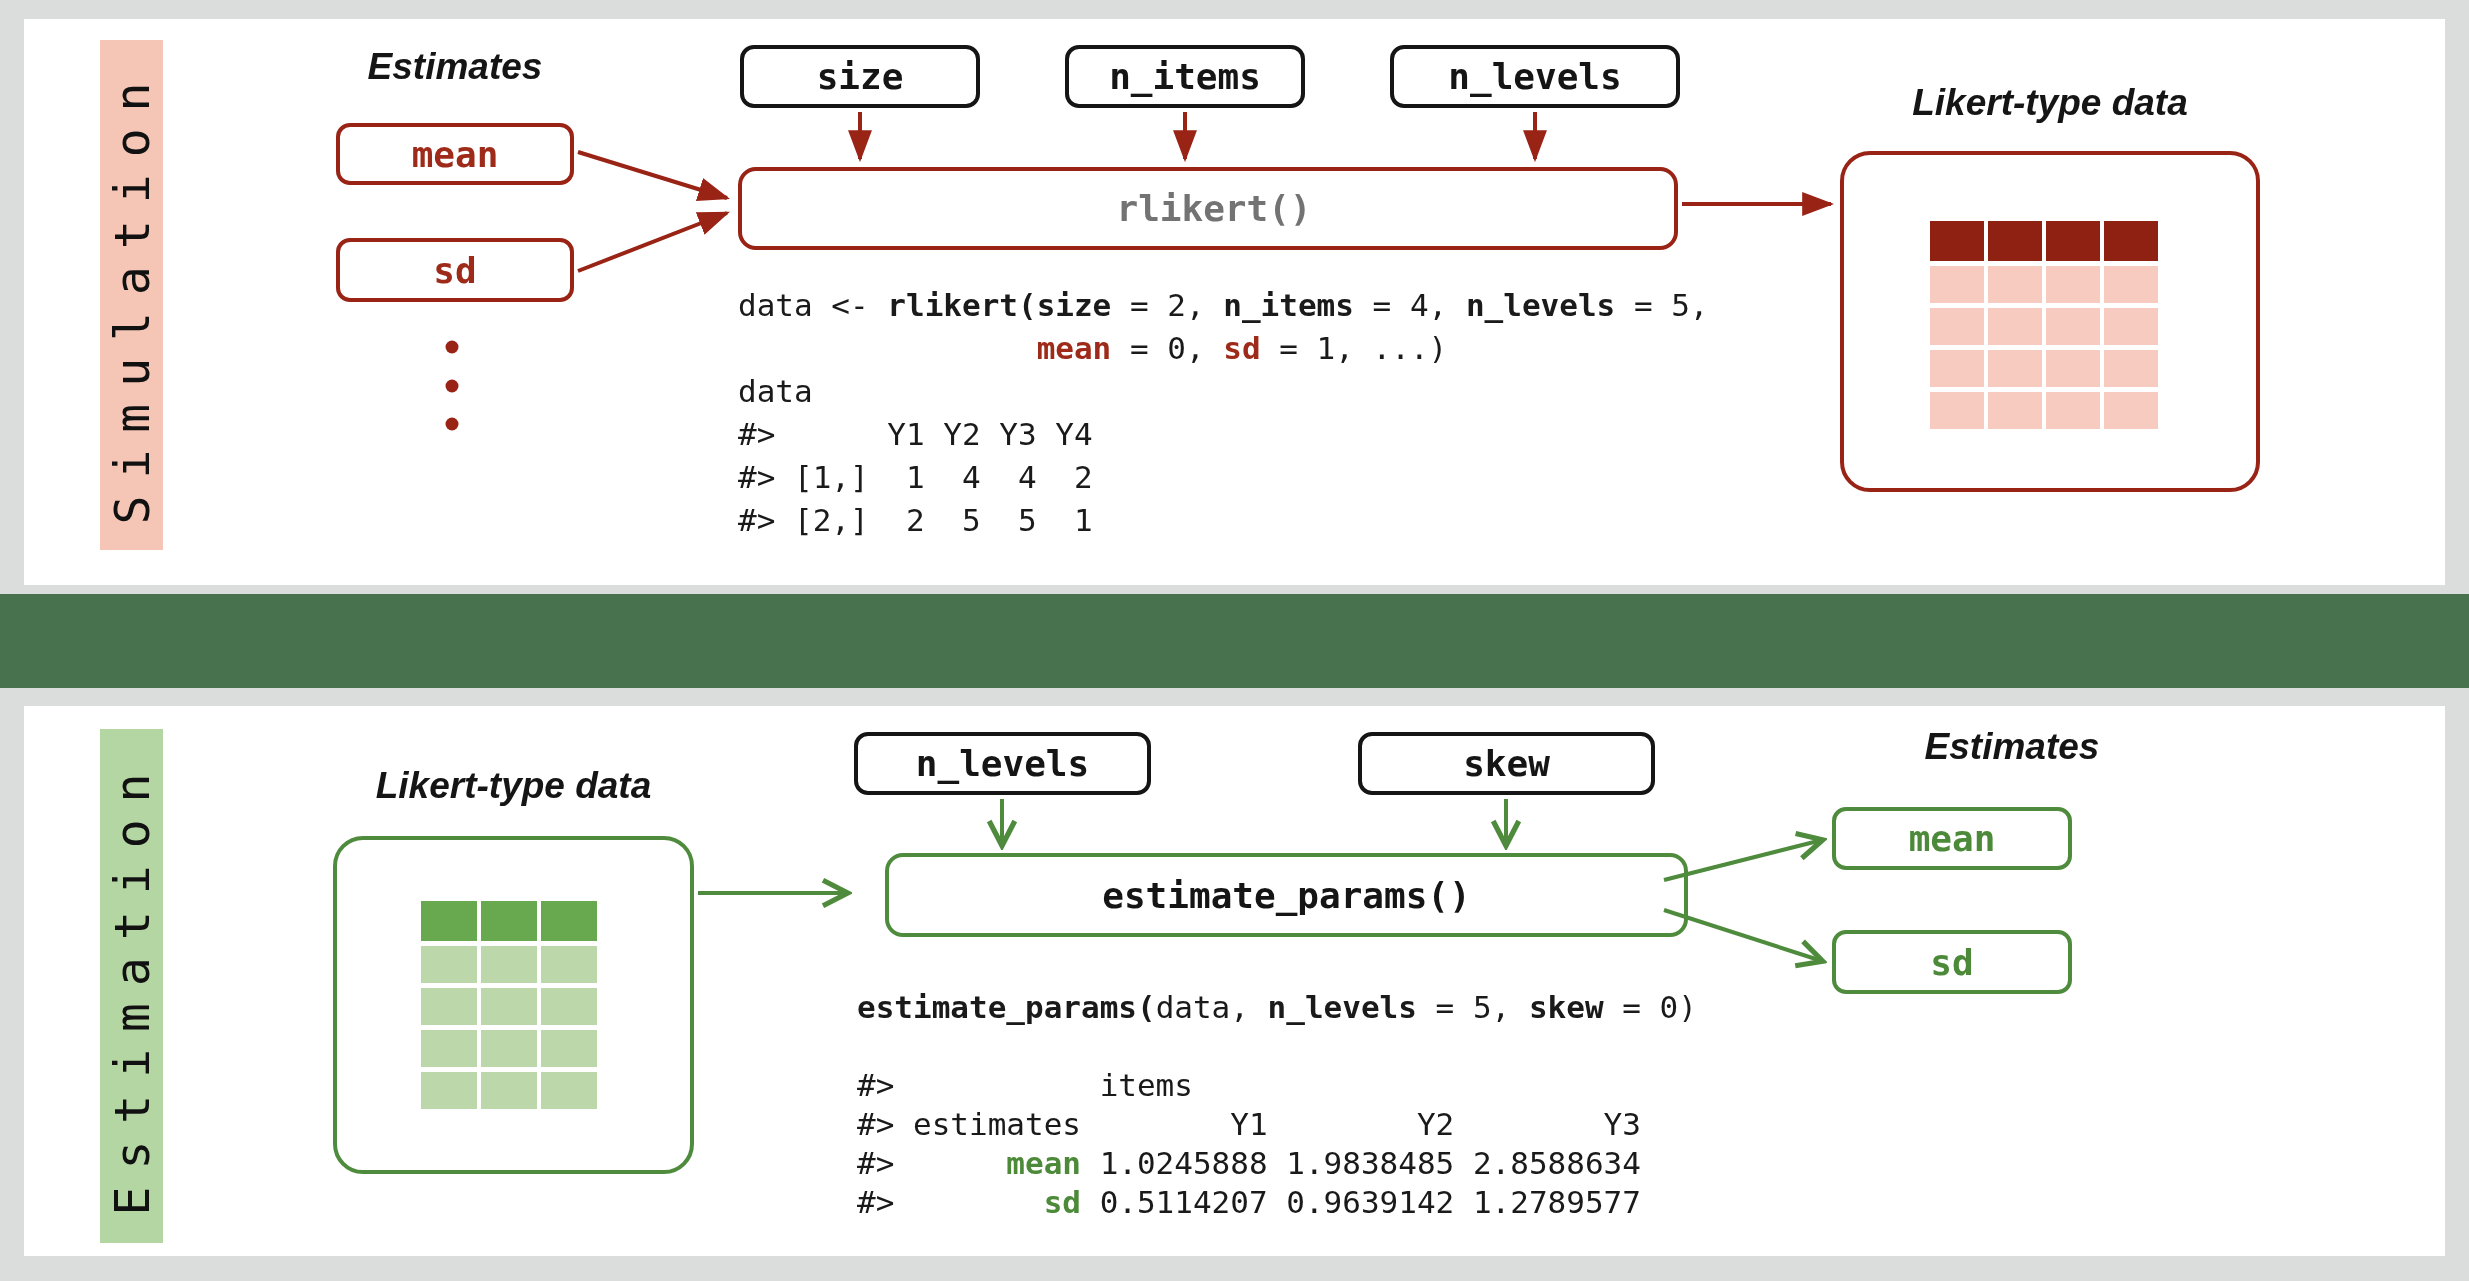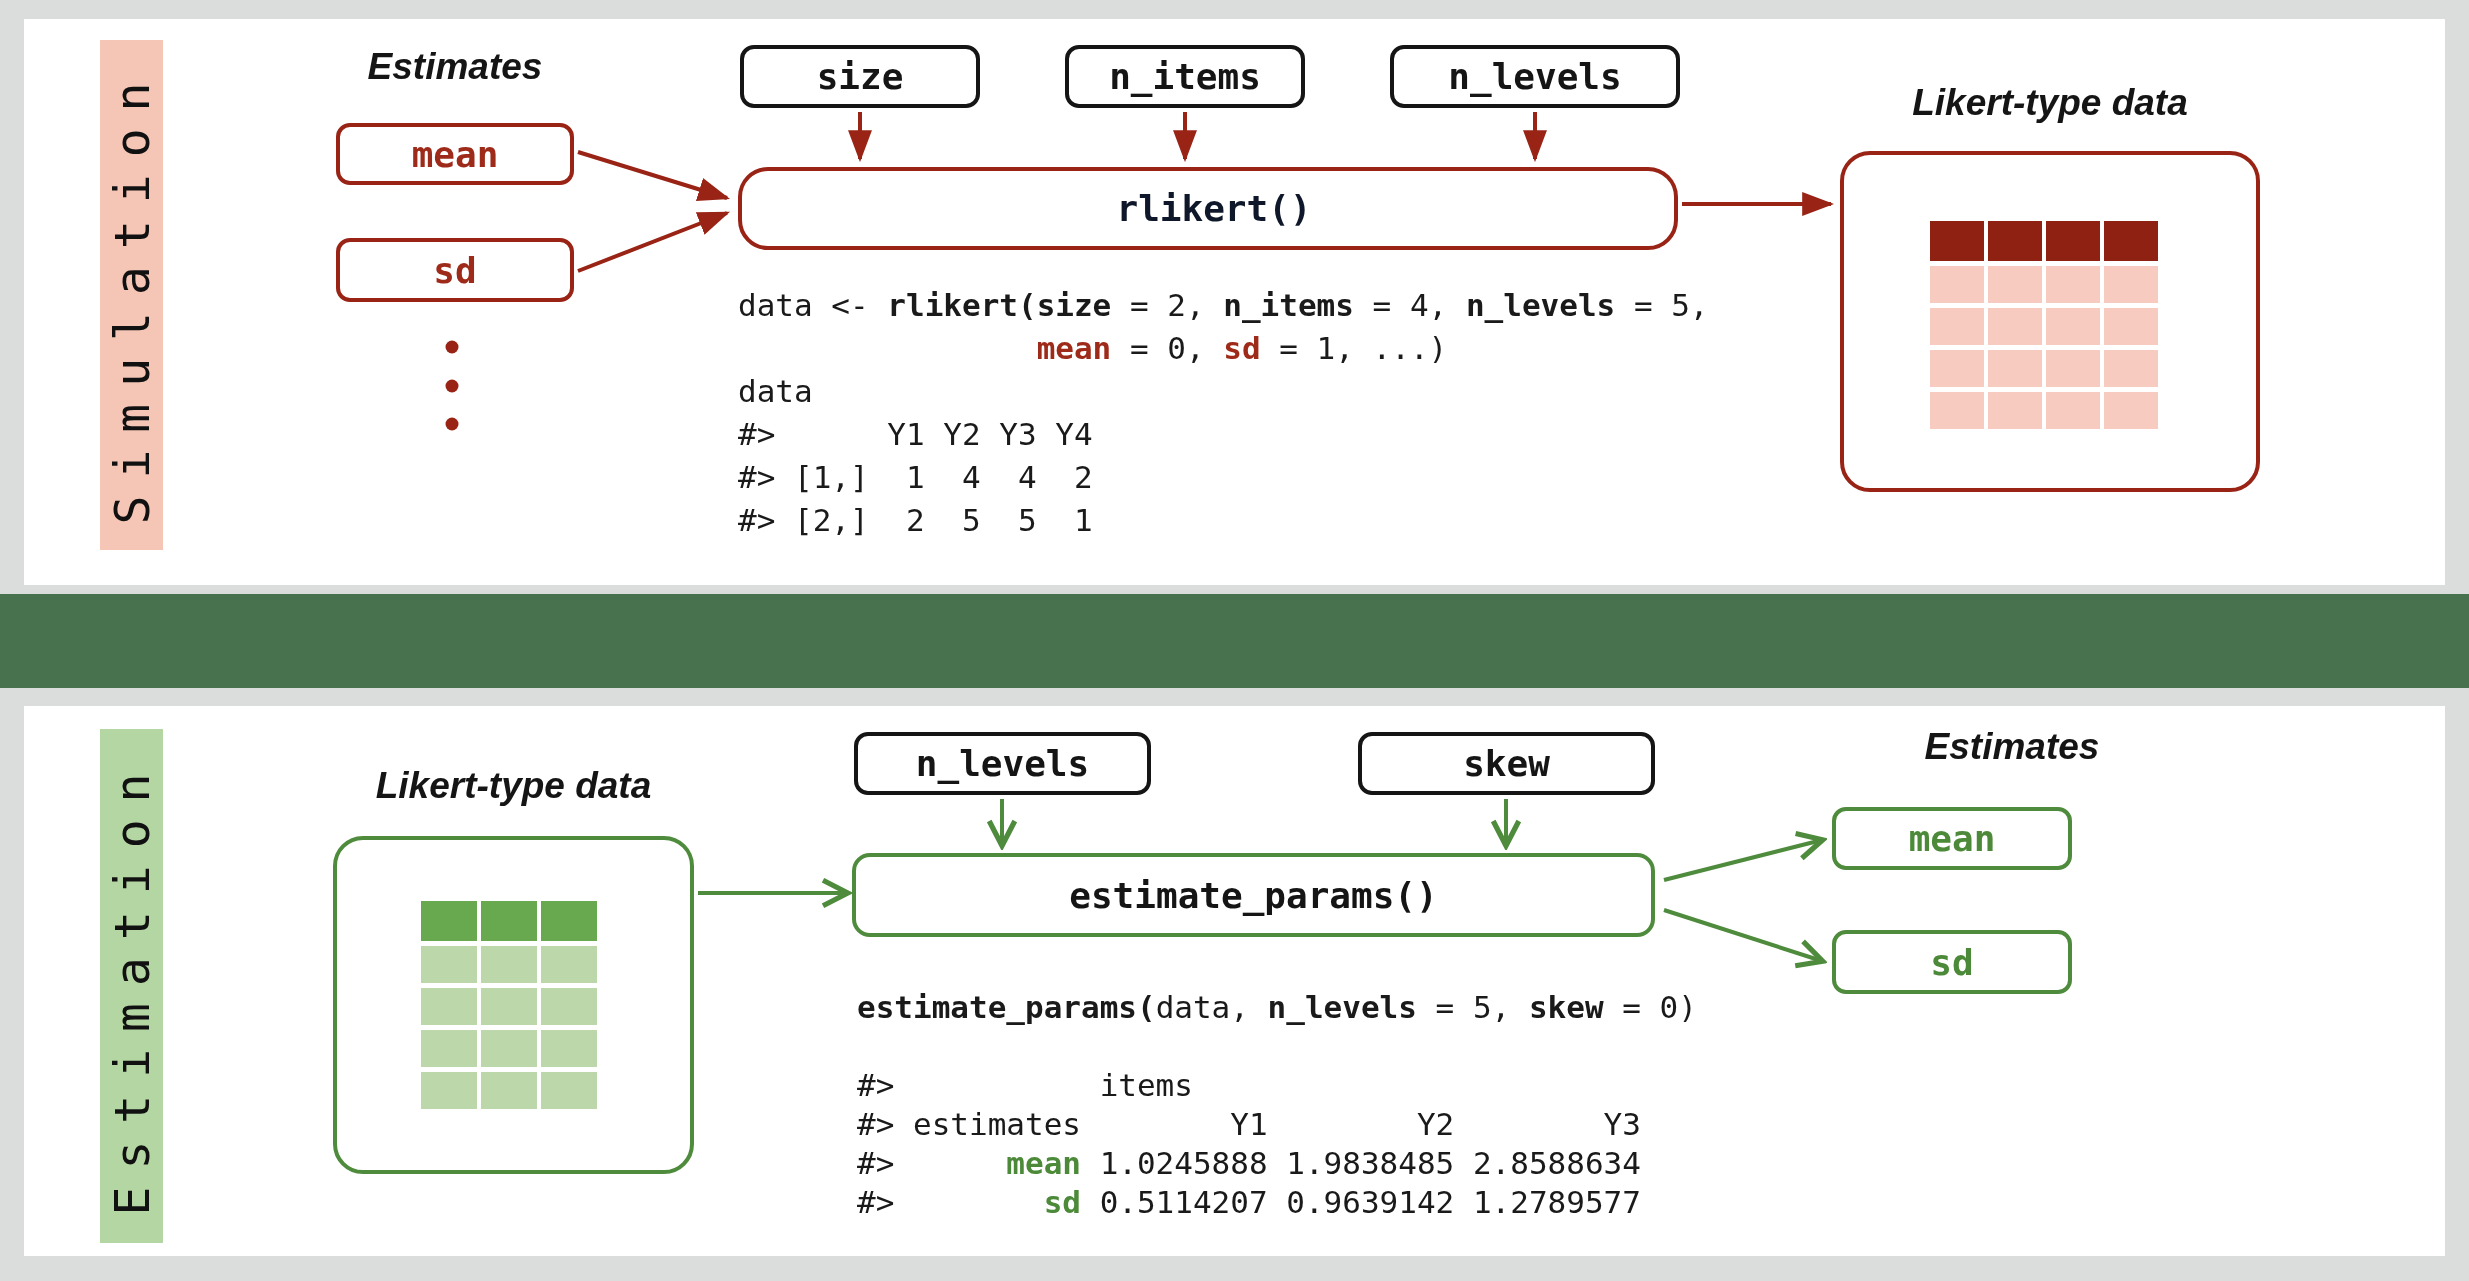--- a/index.html
+++ b/index.html
@@ -15,21 +15,21 @@
   .strip.est{left:100px;top:729px;height:514px;background:var(--est-strip);}
   .strip .vlabel{position:absolute;left:50%;top:50%;transform:translate(-50%,-50%) rotate(-90deg);
           white-space:nowrap;font:400 48px "DejaVu Sans Mono",monospace;letter-spacing:17px;color:#111;}
   .heading{position:absolute;font:italic 700 37px "Liberation Sans",sans-serif;color:#151515;
           text-align:center;white-space:nowrap;}
   .box{position:absolute;background:var(--panel);display:flex;align-items:center;justify-content:center;
           font:700 36px "DejaVu Sans Mono",monospace;box-sizing:border-box;white-space:nowrap;}
   .box.black{border:4px solid var(--black);border-radius:14px;color:#151515;}
   .box.redp{border:4px solid var(--red-border);border-radius:14px;color:var(--red-text);}
   .box.greenp{border:4px solid var(--green-border);border-radius:14px;color:var(--green-text);}
-  .box.fnred{border:4px solid var(--red-border);border-radius:30px;color:#0f172a;padding-left:12px;}
+  .box.fnred{border:4px solid var(--red-border);border-radius:18px;color:#737373;padding-left:12px;}
   .box.fngreen{border:4px solid var(--green-border);border-radius:18px;color:#151515;}
   .databox{position:absolute;background:var(--panel);box-sizing:border-box;}
   .databox.redd{border:4px solid var(--red-border);border-radius:30px;}
   .databox.greend{border:4px solid var(--green-border);border-radius:30px;}
   .grid-table{position:absolute;display:grid;column-gap:4px;row-gap:5px;}
   .code{position:absolute;color:#1a1a1a;white-space:pre;}
   .code.sim{font:400 31px/43px "DejaVu Sans Mono",monospace;}
   .code.est{font:400 31px/39px "DejaVu Sans Mono",monospace;}
   .code .b{font-weight:700;}
   .code .rb{font-weight:700;color:var(--red-text);}
@@ -127,21 +127,21 @@
       <div style="background: rgb(188, 216, 171);"></div>
     </div>
 
   <div class="box black" style="left:854px;top:732px;width:297px;height:63px;">
     <span>n_levels</span>
   </div>
   <div class="box black" style="left:1358px;top:732px;width:297px;height:63px;">
     <span>skew</span>
   </div>
 
-  <div class="box fngreen" style="left:852px;top:853px;width:803px;height:84px;">
+  <div class="box fngreen" style="left:885px;top:853px;width:803px;height:84px;">
     <span>estimate_params()</span>
   </div>
 
   <div class="heading" style="left:1892px;top:726px;width:240px;">Estimates</div>
   <div class="box greenp" style="left:1832px;top:807px;width:240px;height:63px;">
     <span>mean</span>
   </div>
   <div class="box greenp" style="left:1832px;top:930px;width:240px;height:64px;">
     <span>sd</span>
   </div>

